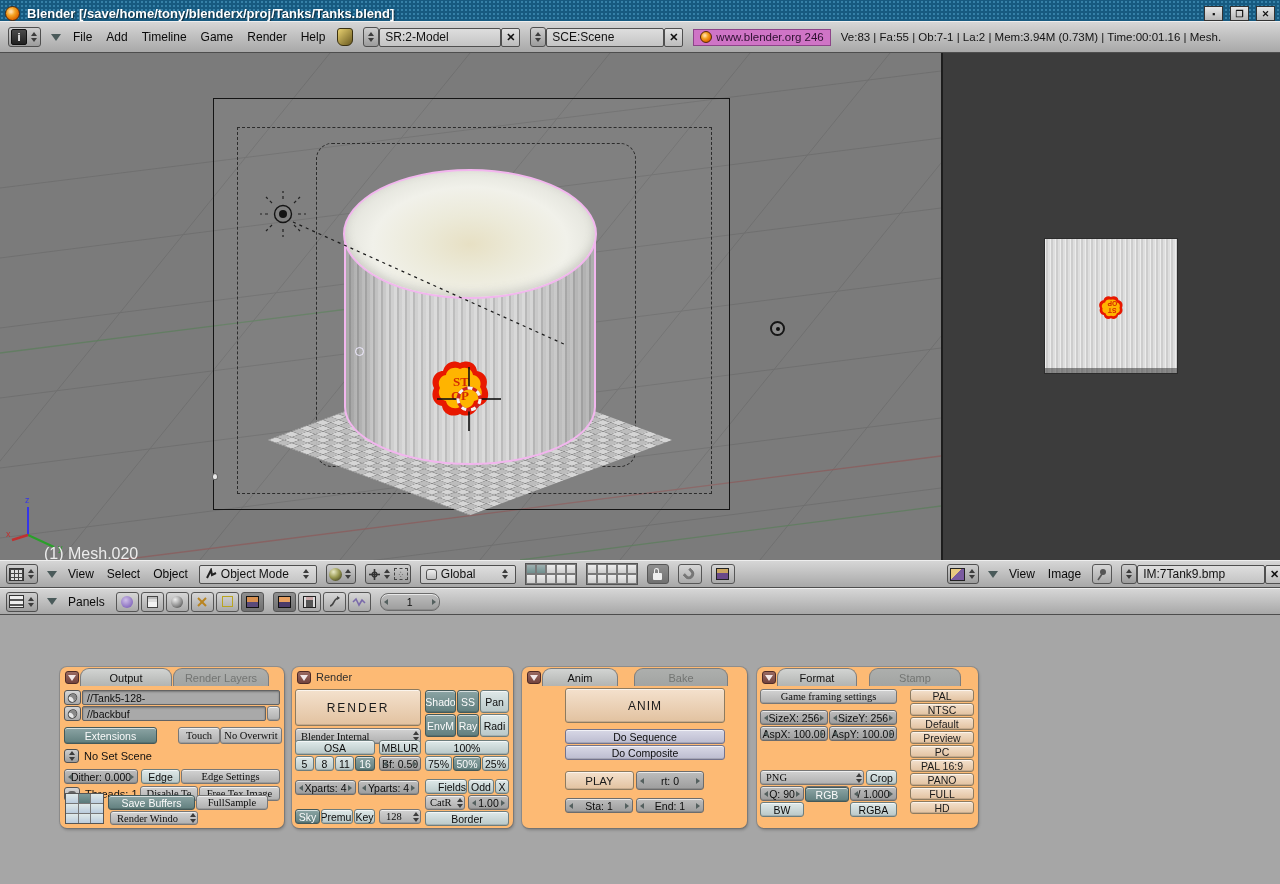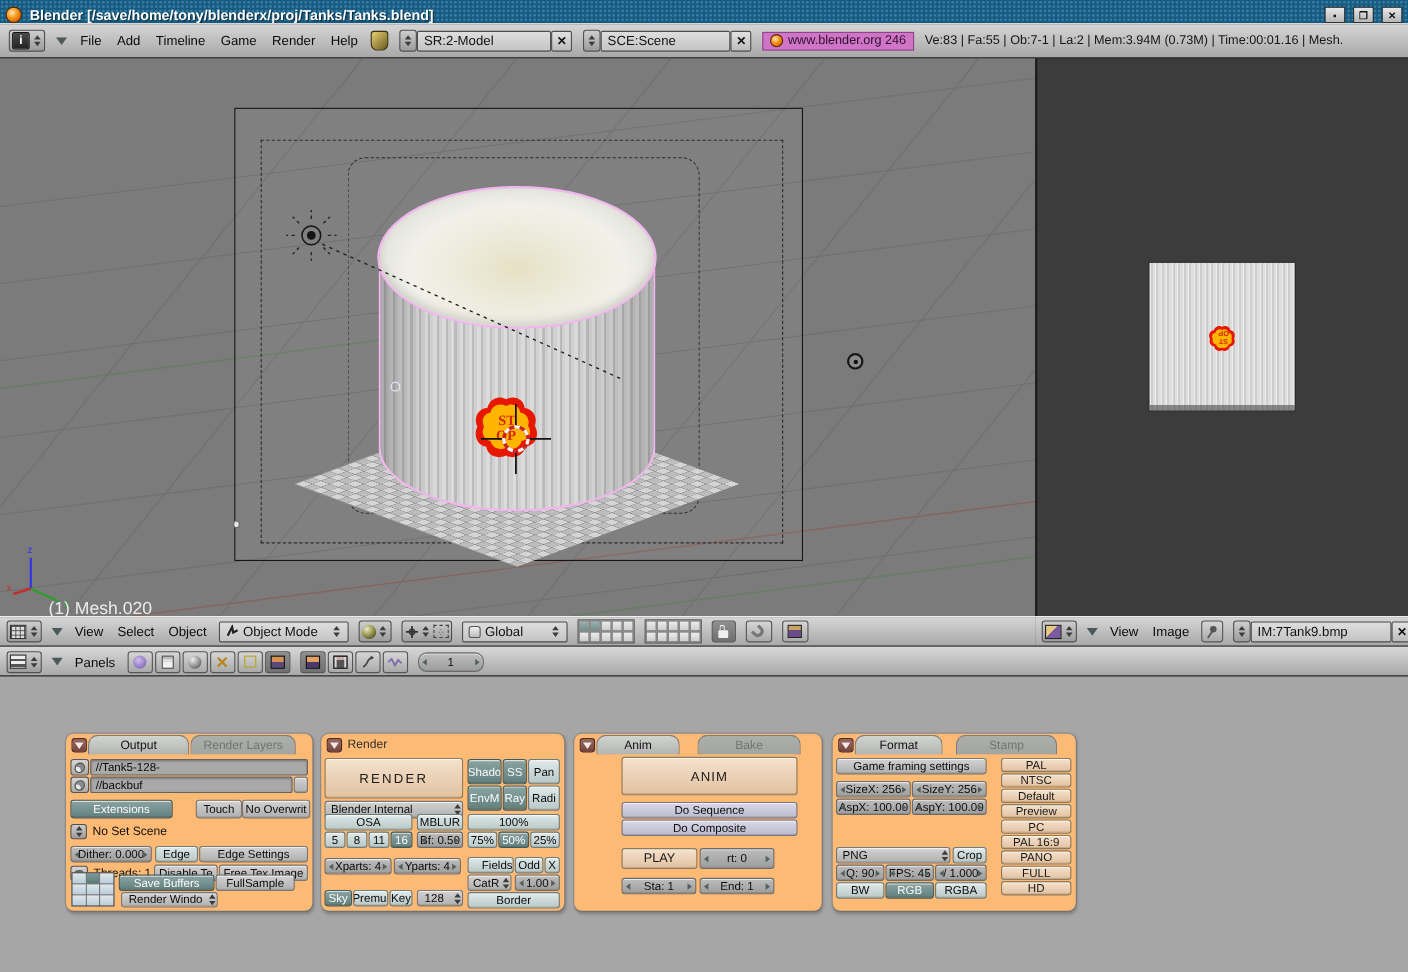--- a/index.html
+++ b/index.html
@@ -36,21 +36,21 @@
   .xbtn { width:19px; height:19px; background:linear-gradient(#e2e2e2,#bcbcbc); border:1px solid #4f4f4f; border-radius:2px;
     display:flex; align-items:center; justify-content:center; font-weight:bold; font-size:11px; }
 
   
   .b { position:absolute; display:flex; align-items:center; justify-content:center; text-align:center;
     font-size:10.5px; color:#0c0c0c; background:linear-gradient(#dfe9e9,#b9c8c8); border:1px solid #6d7d7d; border-radius:3px;
     box-shadow:inset 0 1px 0 rgba(255,255,255,.65), inset 0 -1px 0 rgba(0,0,0,.12); white-space:nowrap; overflow:hidden; }
   .dark { background:linear-gradient(#8ba4a4,#617f7e); color:#fbfbfb; border-color:#445959; }
   .peach { background:linear-gradient(#f4e1cd,#e2c2a0); border-color:#8d7b60; color:#1a1a1a; }
   .lav { background:linear-gradient(#d8d8e6,#bcbcd0); border-color:#73738c; }
-  .plain { background:linear-gradient(#d2d2d2,#b0b0b0); border-color:#777; }
+  .plain { background:linear-gradient(#d2d2d2,#b0b0b0); border-color:#777;font-family:Liberation Serif, serif; }
   .num { background:linear-gradient(#bdbdbd,#9d9d9d); border-color:#6c6c6c; }
   .num::before { content:""; position:absolute; left:3px; top:50%; margin-top:-3px; border-top:3px solid transparent; border-bottom:3px solid transparent; border-right:4px solid #54605f; }
   .num::after  { content:""; position:absolute; right:3px; top:50%; margin-top:-3px; border-top:3px solid transparent; border-bottom:3px solid transparent; border-left:4px solid #54605f; }
   .tf { position:absolute; background:#a9a9a9; border:1px solid #636363; border-radius:2px; color:#0d0d0d;
     box-shadow:inset 0 1px 2px rgba(0,0,0,.3); display:flex; align-items:center; padding-left:4px; font-size:10.5px; }
 
   
   .panel { position:absolute; background:#fdba74; border-radius:7px;
     box-shadow:0 0 0 1px rgba(70,70,70,.25), 1px 2px 3px rgba(0,0,0,.25); }
   .ptri { position:absolute; left:5px; top:4px; width:14px; height:13px; background:linear-gradient(#9a6a62,#74443e);
@@ -586,21 +586,21 @@
         <div class="stp" style="margin-left:auto;">
             <i class="up"></i>
             <i class="dn"></i>
           </div>
       </div>
       <div class="b" style="left:109px; top:103px; width:31px; height:15px;">Crop</div>
       <div class="b num" style="left:3px; top:119px; width:44px; height:15px;">Q: 90</div>
       <div class="b num" style="left:48px; top:119px; width:44px; height:15px;">FPS: 45</div>
       <div class="b num" style="left:93px; top:119px; width:47px; height:15px;">/ 1.000</div>
       <div class="b" style="left:3px; top:135px; width:44px; height:15px;">BW</div>
-      <div class="b dark" style="left:48px; top:135px; width:44px; height:15px;">RGB</div>
+      <div class="b dark" style="left:48px; top:120px; width:44px; height:15px;">RGB</div>
       <div class="b" style="left:93px; top:135px; width:47px; height:15px;">RGBA</div>
 
       <div class="b peach" style="left:153px; top:22px;  width:64px; height:13px;">PAL</div>
       <div class="b peach" style="left:153px; top:36px;  width:64px; height:13px;">NTSC</div>
       <div class="b peach" style="left:153px; top:50px;  width:64px; height:13px;">Default</div>
       <div class="b peach" style="left:153px; top:64px;  width:64px; height:13px;">Preview</div>
       <div class="b peach" style="left:153px; top:78px;  width:64px; height:13px;">PC</div>
       <div class="b peach" style="left:153px; top:92px;  width:64px; height:13px;">PAL 16:9</div>
       <div class="b peach" style="left:153px; top:106px; width:64px; height:13px;">PANO</div>
       <div class="b peach" style="left:153px; top:120px; width:64px; height:13px;">FULL</div>

